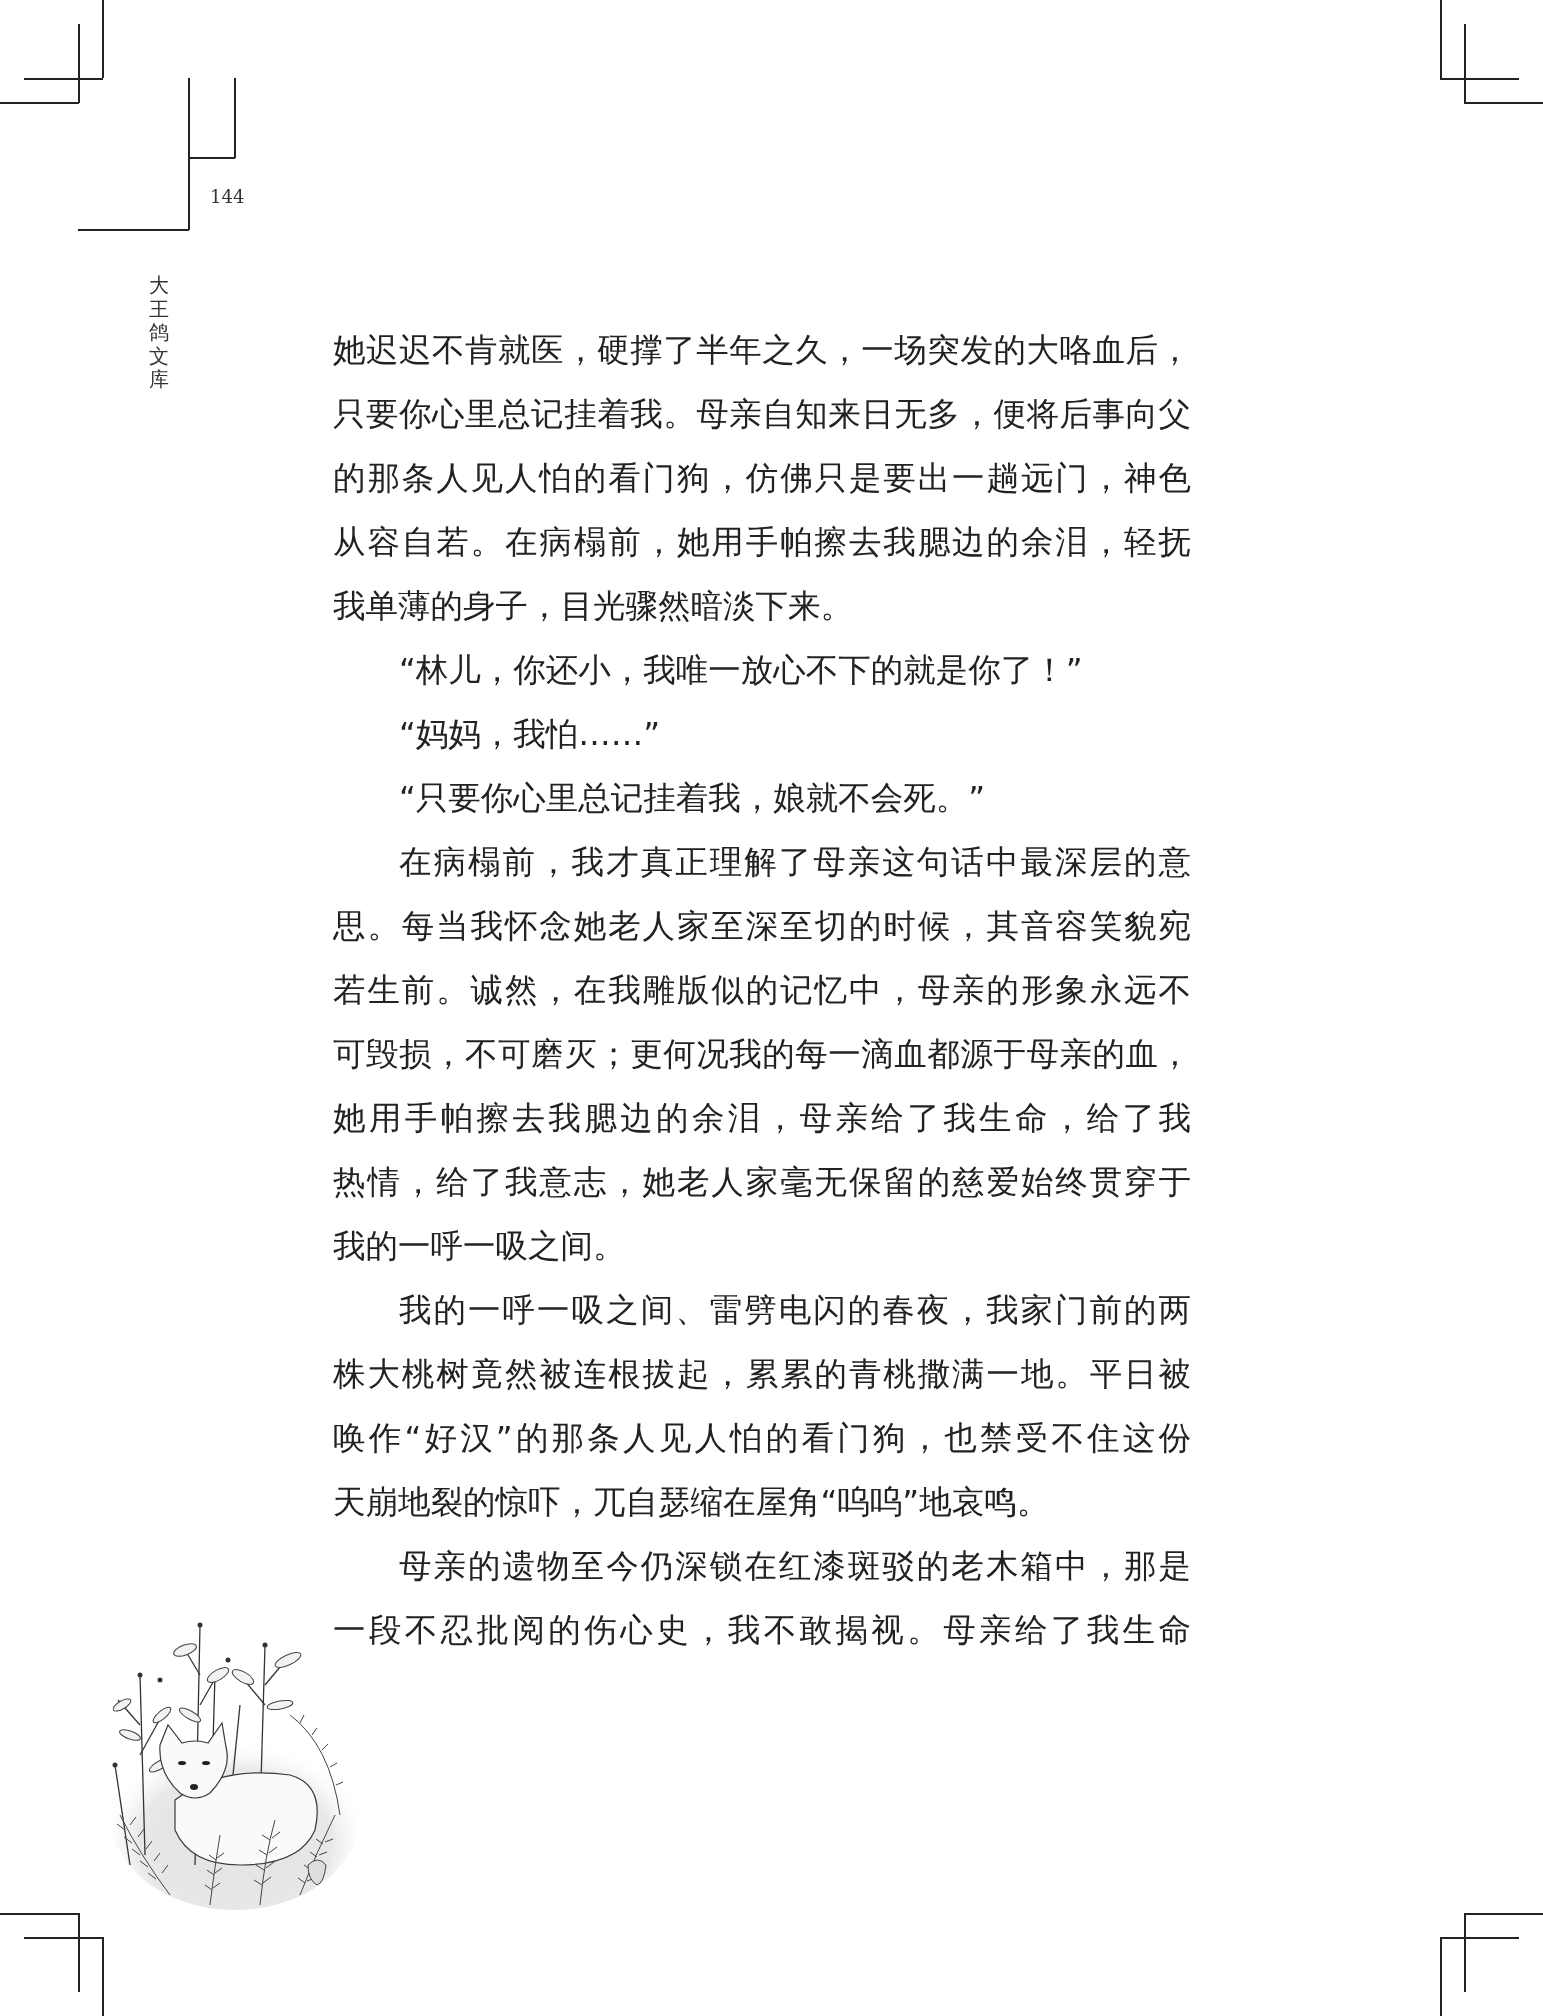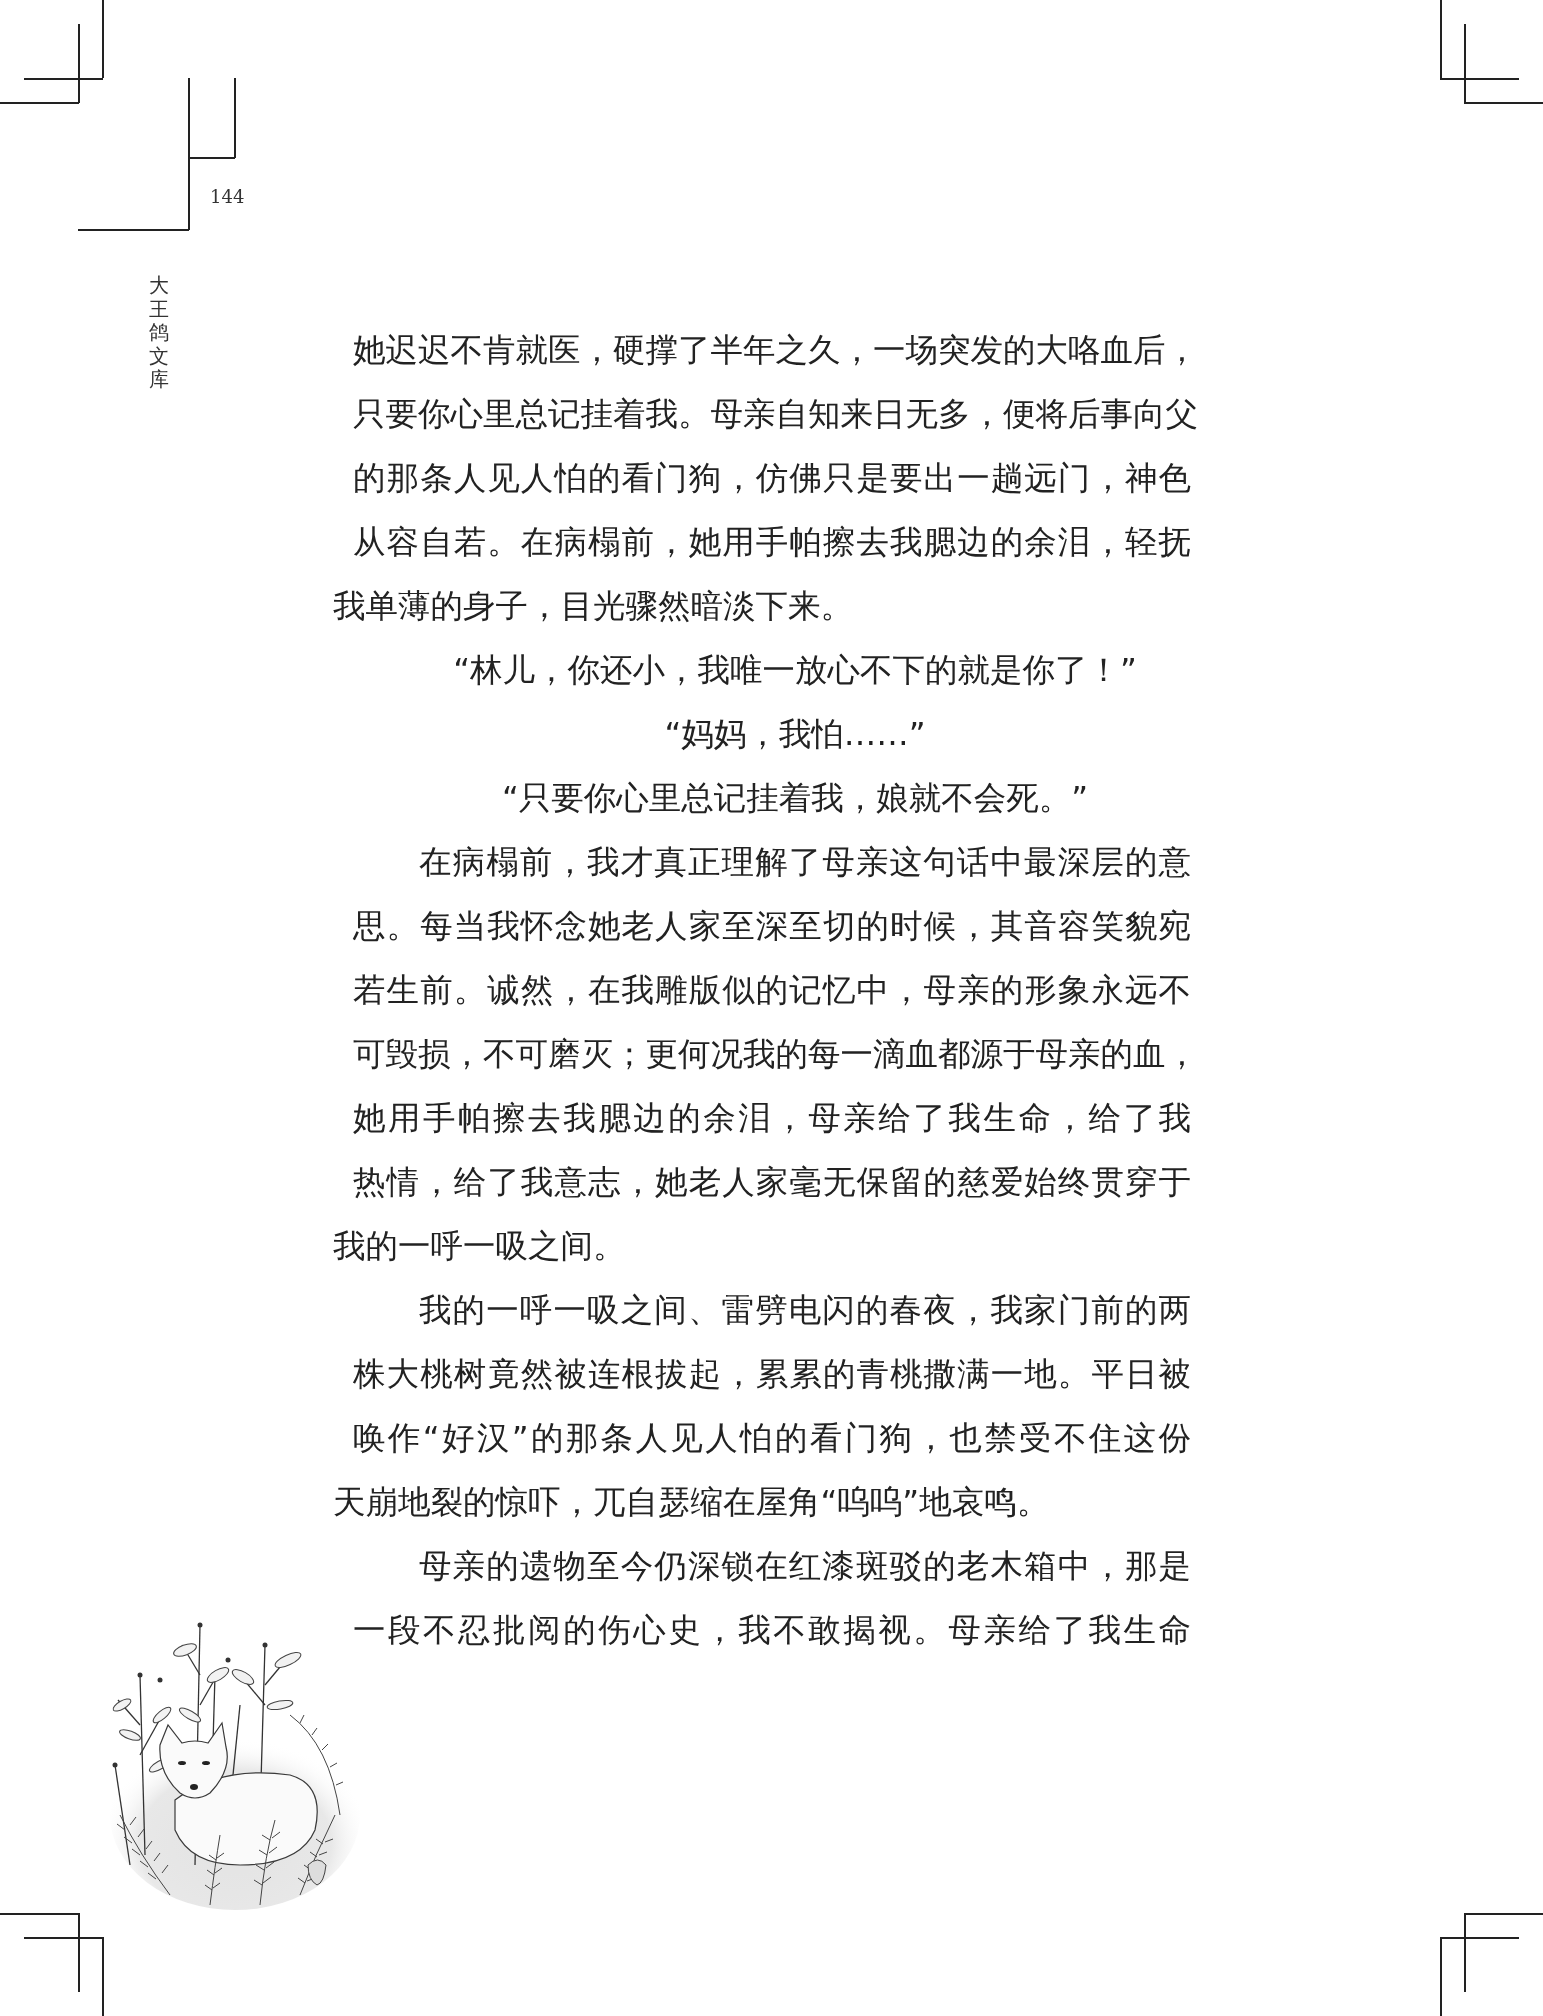--- a/index.html
+++ b/index.html
@@ -8,22 +8,22 @@
   .mark { position: absolute; background: #222; }
   .h { height: 1.5px; }
   .v { width: 1.5px; }
   .page-number { position: absolute; left: 210px; top: 186px; font-family: "DejaVu Serif", "Liberation Serif", serif;
                  font-size: 18px; color: #333; letter-spacing: 0px; }
   .series-title { position: absolute; left: 147px; top: 274px; width: 24px; font-size: 20px; line-height: 23.5px;
                   color: #333; text-align: center; }
   .series-title span { display: block; }
   .body-text { position: absolute; left: 333px; top: 318px; width: 858px; }
   .line { height: 64px; line-height: 64px; font-size: 32.5px; white-space: nowrap; color: #222; }
-  .line.full { text-align: justify; text-align-last: justify; margin-left: 20px; }
-  .line.indent { padding-left: 66px; text-align: center; }
+  .line.full { text-align: justify; text-align-last: justify; }
+  .line.indent { padding-left: 66px; }
   .illustration { position: absolute; left: 100px; top: 1615px; width: 260px; height: 300px; }
 </style>
 </head>
 <body>
 
 <div>
   <div class="mark v" style="left:102px; top:0; height:78px;"></div>
   <div class="mark h" style="left:24px; top:78px; width:79px;"></div>
   <div class="mark v" style="left:78px; top:24px; height:79px;"></div>
   <div class="mark h" style="left:0; top:102px; width:79px;"></div>

